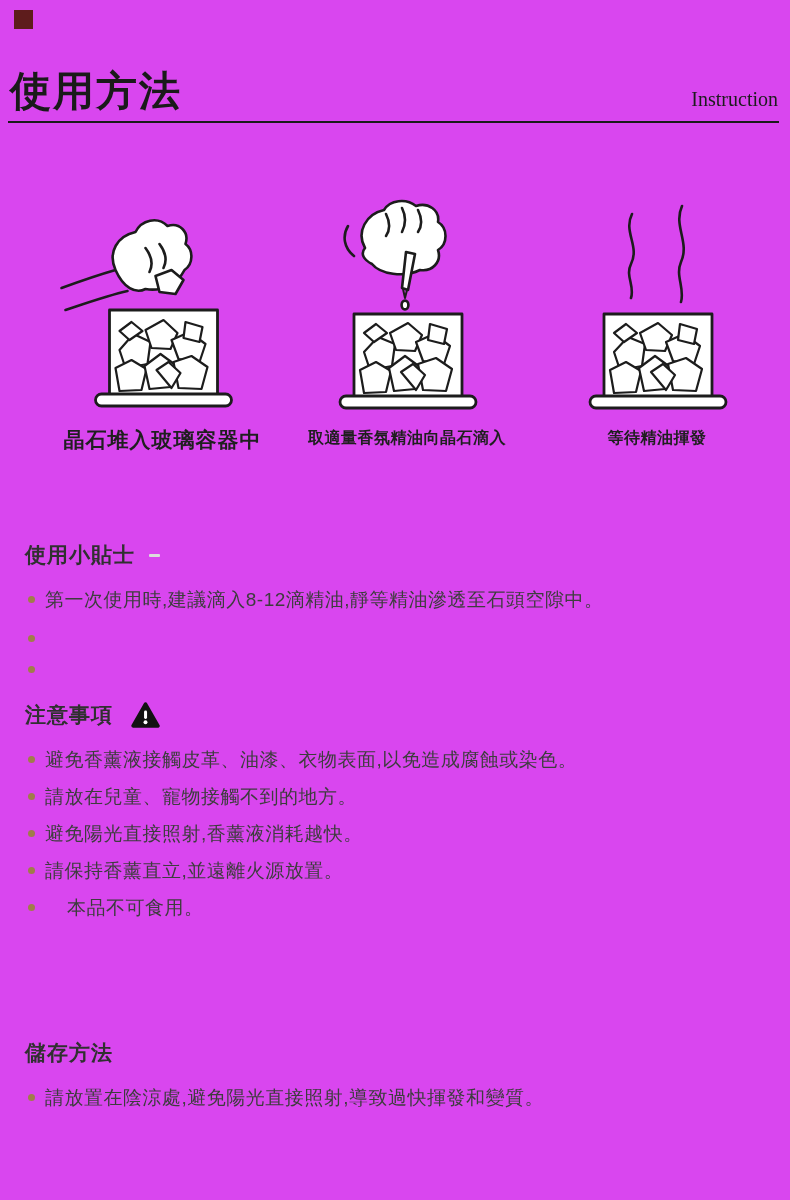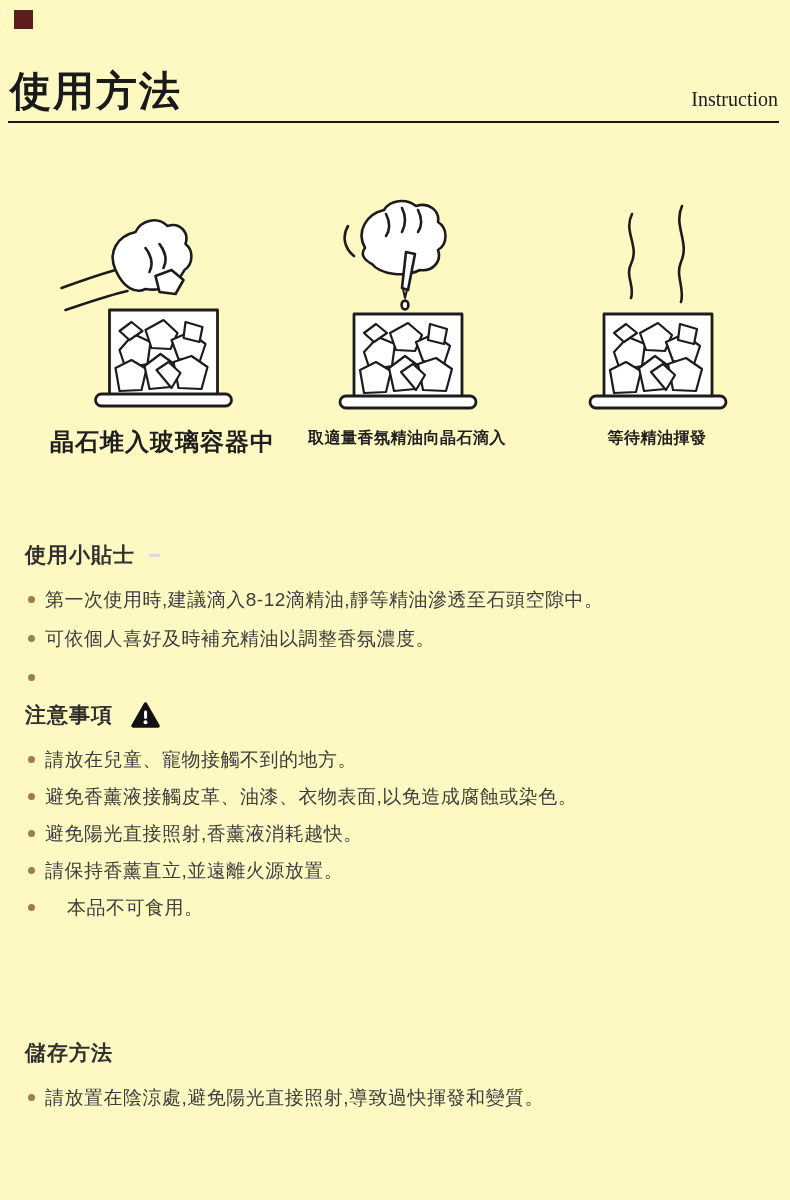--- a/index.html
+++ b/index.html
@@ -1,36 +1,36 @@
 <!DOCTYPE html>
 <html lang="zh-Hant"><head>
 <meta charset="utf-8">
 <style>
   html,body{margin:0;padding:0;background:#fff;}
-  #page{position:relative;width:790px;height:1200px;background:#fef9c3;overflow:hidden;
+  #page{position:relative;width:790px;height:1200px;background:#d946ef;overflow:hidden;
         font-family:"Liberation Sans","DejaVu Sans",sans-serif;color:#3d3d3d;}
 
   
   .corner-marker{position:absolute;left:14px;top:10px;width:19px;height:19px;background:#5e1c1c;}
 
   
   .page-title{position:absolute;left:10px;top:64px;font-family:"Liberation Serif","DejaVu Serif",serif;
               font-size:41px;font-weight:700;color:#1a1a1a;letter-spacing:2px;}
   .page-subtitle{position:absolute;right:12px;top:88px;font-family:"Liberation Serif","DejaVu Serif",serif;
               font-size:20px;color:#1c1c1c;}
   .header-rule{position:absolute;left:8px;right:11px;top:121px;border-top:2px solid #1a1a1a;}
 
   
   .step{position:absolute;top:192px;display:flex;flex-direction:column;align-items:center;}
   .step svg{display:block;}
   .step-caption{margin-top:6px;font-weight:700;color:#1f1f1f;white-space:nowrap;}
   #step-1{left:55px;width:215px;}
   #step-2{left:296px;width:222px;}
   #step-3{left:550px;width:214px;}
-  #step-1 .step-caption{font-family:Liberation Sans, sans-serif;font-size:24px;letter-spacing:1px;}
+  #step-1 .step-caption{font-family:Liberation Sans, sans-serif;font-size:21px;letter-spacing:1px;}
   #step-2 .step-caption,#step-3 .step-caption{font-size:16px;letter-spacing:0.5px;}
 
   
   .section{position:absolute;left:25px;right:25px;}
   #tips{top:524px;margin-top:17px;}
   #cautions{top:701px;}
   #storage{top:1016px;margin-top:23px;}
   .section-heading{display:flex;align-items:center;font-size:21px;font-weight:600;color:#303030;letter-spacing:1px;}
   .heading-smudge{display:inline-block;width:11px;height:3px;background:#dcdcdc;margin-left:14px;border-radius:1px;}
   .warning-wrap{margin-left:18px;display:inline-flex;align-items:center;}
@@ -142,21 +142,20 @@
       <span>使用小貼士</span>
       <span class="heading-smudge"></span>
     </div>
     <ul class="bullet-list">
       <li>
           <span class="dot"></span>
           <span>第一次使用時,建議滴入8-12滴精油,靜等精油滲透至石頭空隙中。</span>
         </li>
       <li>
           <span class="dot"></span>
-          <span>可依個人喜好及時補充精油以調整香氛濃度。</span>
         </li>
       <li>
           <span class="dot"></span>
         </li>
     </ul>
   </div>
 
   <div class="section" id="cautions">
     <div class="section-heading">
       <span>注意事項</span>
@@ -164,25 +163,25 @@
         <svg width="29" height="27" viewBox="0 0 28 26">
           <polygon points="14,2 26,23 2,23" fill="#121212" stroke="#121212" stroke-width="3.5" stroke-linejoin="round"></polygon>
           <rect x="12.6" y="8.2" width="2.9" height="8.2" rx="1.4" fill="#ffffff"></rect>
           <circle cx="14" cy="19.6" r="1.9" fill="#ffffff"></circle>
         </svg>
       </span>
     </div>
     <ul class="bullet-list">
       <li>
           <span class="dot"></span>
+          <span>避免香薰液接觸皮革、油漆、衣物表面,以免造成腐蝕或染色。</span>
+        </li>
+      <li>
+          <span class="dot"></span>
           <span>請放在兒童、寵物接觸不到的地方。</span>
-        </li>
-      <li>
-          <span class="dot"></span>
-          <span>避免香薰液接觸皮革、油漆、衣物表面,以免造成腐蝕或染色。</span>
         </li>
       <li>
           <span class="dot"></span>
           <span>避免陽光直接照射,香薰液消耗越快。</span>
         </li>
       <li>
           <span class="dot"></span>
           <span>請保持香薰直立,並遠離火源放置。</span>
         </li>
       <li class="serif-item">

